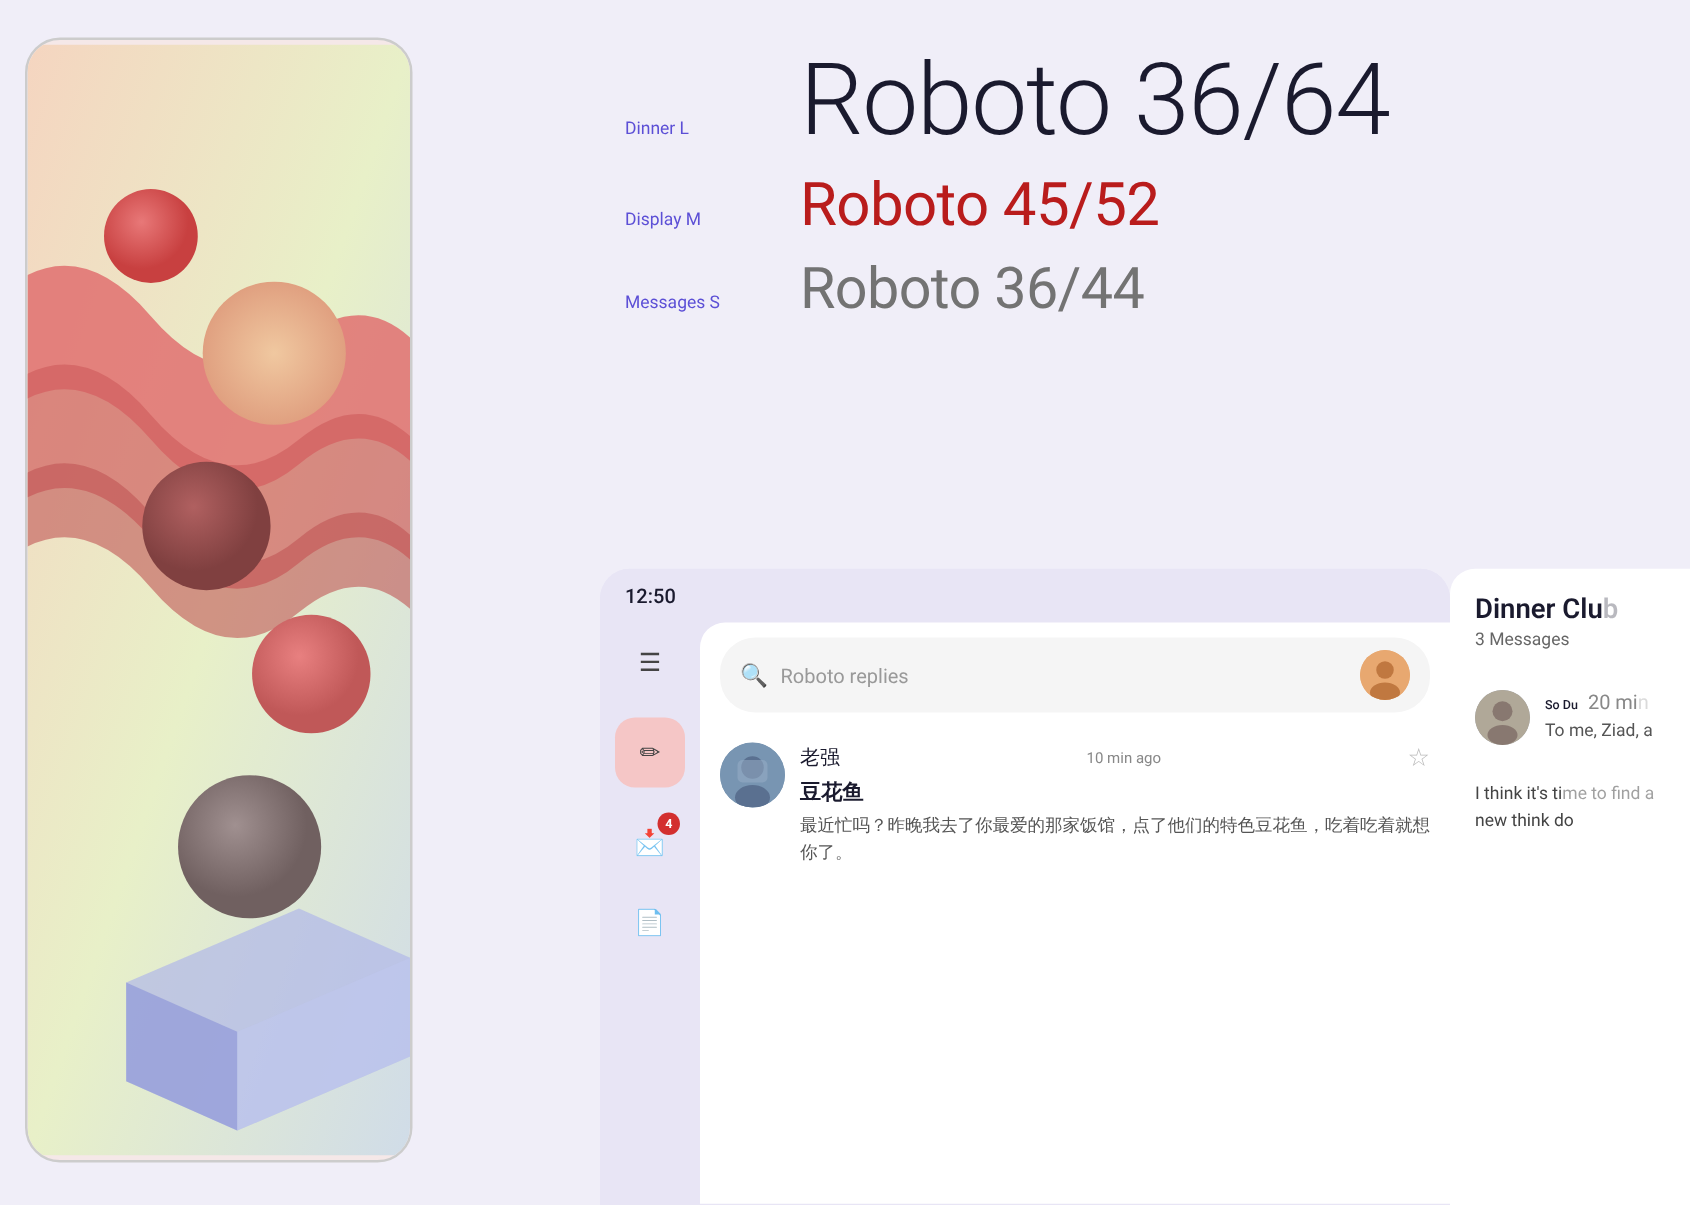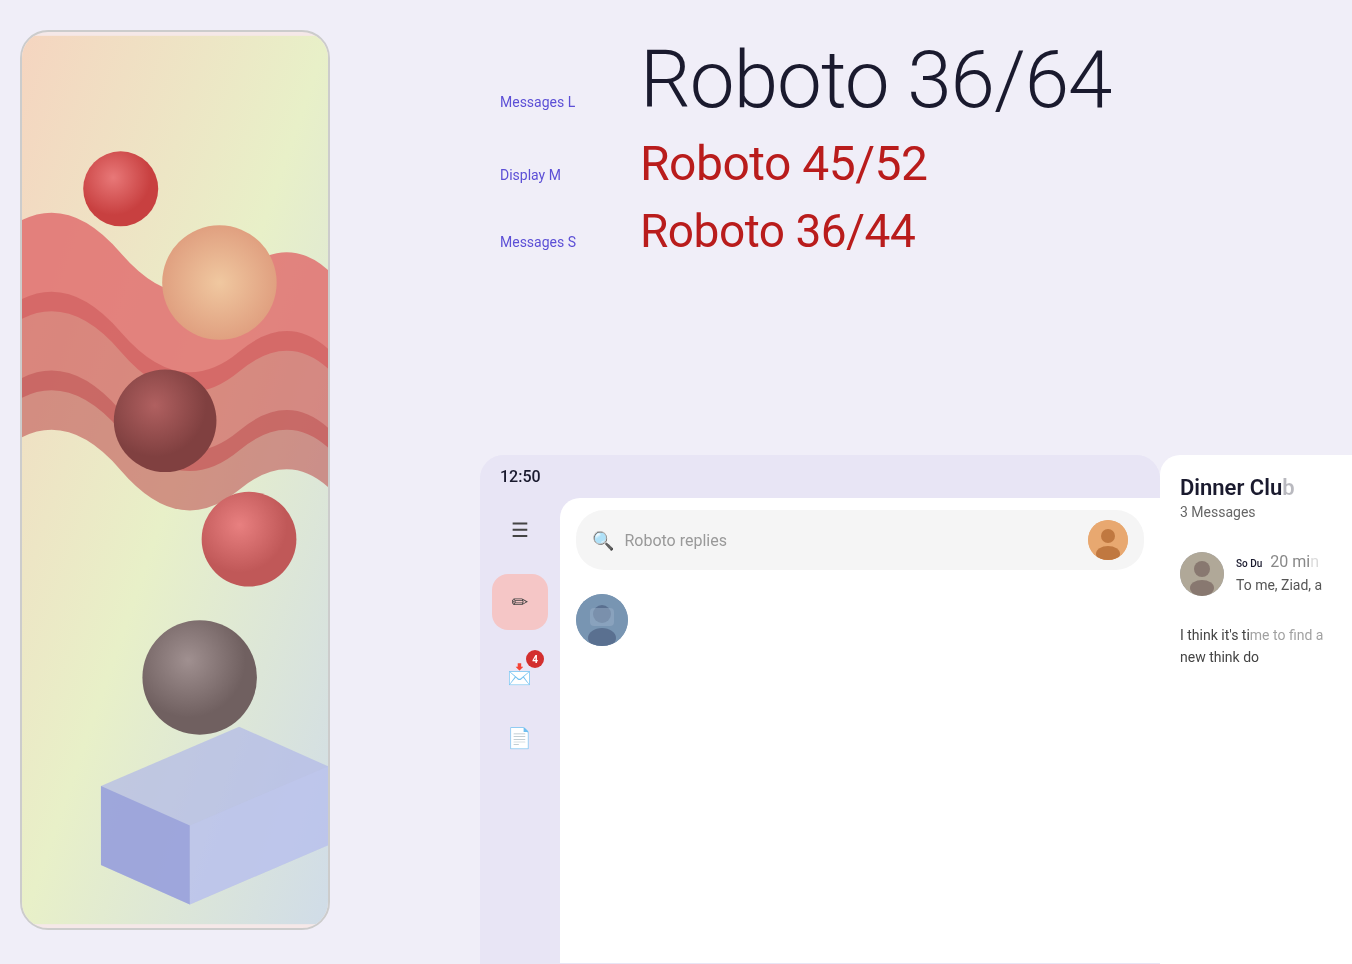--- a/index.html
+++ b/index.html
@@ -66,21 +66,21 @@
       font-size: 48px;
       font-weight: 400;
       color: #b91c1c;
       line-height: 1;
       letter-spacing: -0.5px;
     }
 
     .type-display-s {
       font-size: 46px;
       font-weight: 400;
-      color: #b91c1c;
+      color: #737373;
       line-height: 1;
       letter-spacing: -0.5px;
     }
 
     
     .ui-mockup {
       position: absolute;
       left: 0px;
       top: 455px;
       right: 0;
@@ -389,21 +389,21 @@
     <circle cx="230" cy="510" r="48" fill="url(#sphere4)"></circle>
 
     <circle cx="180" cy="650" r="58" fill="url(#sphere5)"></circle>
   </svg>
 </div>
 
 <div class="right-content">
   <div class="type-scale">
 
     <div class="type-row">
-      <span class="type-label">Messages L</span>
+      <span class="type-label">Dinner L</span>
       <span class="type-display-l">Roboto 36/64</span>
     </div>
 
     <div class="type-row">
       <span class="type-label">Display M</span>
       <span class="type-display-m">Roboto 45/52</span>
     </div>
 
     <div class="type-row">
       <span class="type-label">Messages S</span>
@@ -454,20 +454,29 @@
 
           <div class="message-item">
             <div class="msg-avatar">
               <svg width="52" height="52" viewBox="0 0 52 52" xmlns="http://www.w3.org/2000/svg">
                 <circle cx="26" cy="26" r="26" fill="#7895b2"></circle>
                 <circle cx="26" cy="20" r="9" fill="#5a7090"></circle>
                 <ellipse cx="26" cy="44" rx="14" ry="10" fill="#5a7090"></ellipse>
 
                 <rect x="14" y="14" width="24" height="18" rx="4" fill="#9ab0c8" opacity="0.5"></rect>
               </svg>
+            </div>
+            <div class="msg-body">
+              <div class="msg-header">
+                <span class="msg-sender">老强</span>
+                <span class="msg-time">10 min ago</span>
+                <span class="msg-star">☆</span>
+              </div>
+              <div class="msg-subject">豆花鱼</div>
+              <div class="msg-preview">最近忙吗？昨晚我去了你最爱的那家饭馆，点了他们的特色豆花鱼，吃着吃着就想你了。</div>
             </div>
           </div>
         </div>
       </div>
     </div>
 
     <div class="right-panel">
       <div class="dinner-title">Dinner Clu<span style="opacity:0.3">b</span></div>
       <div class="dinner-subtitle">3 Messages</div>
 

